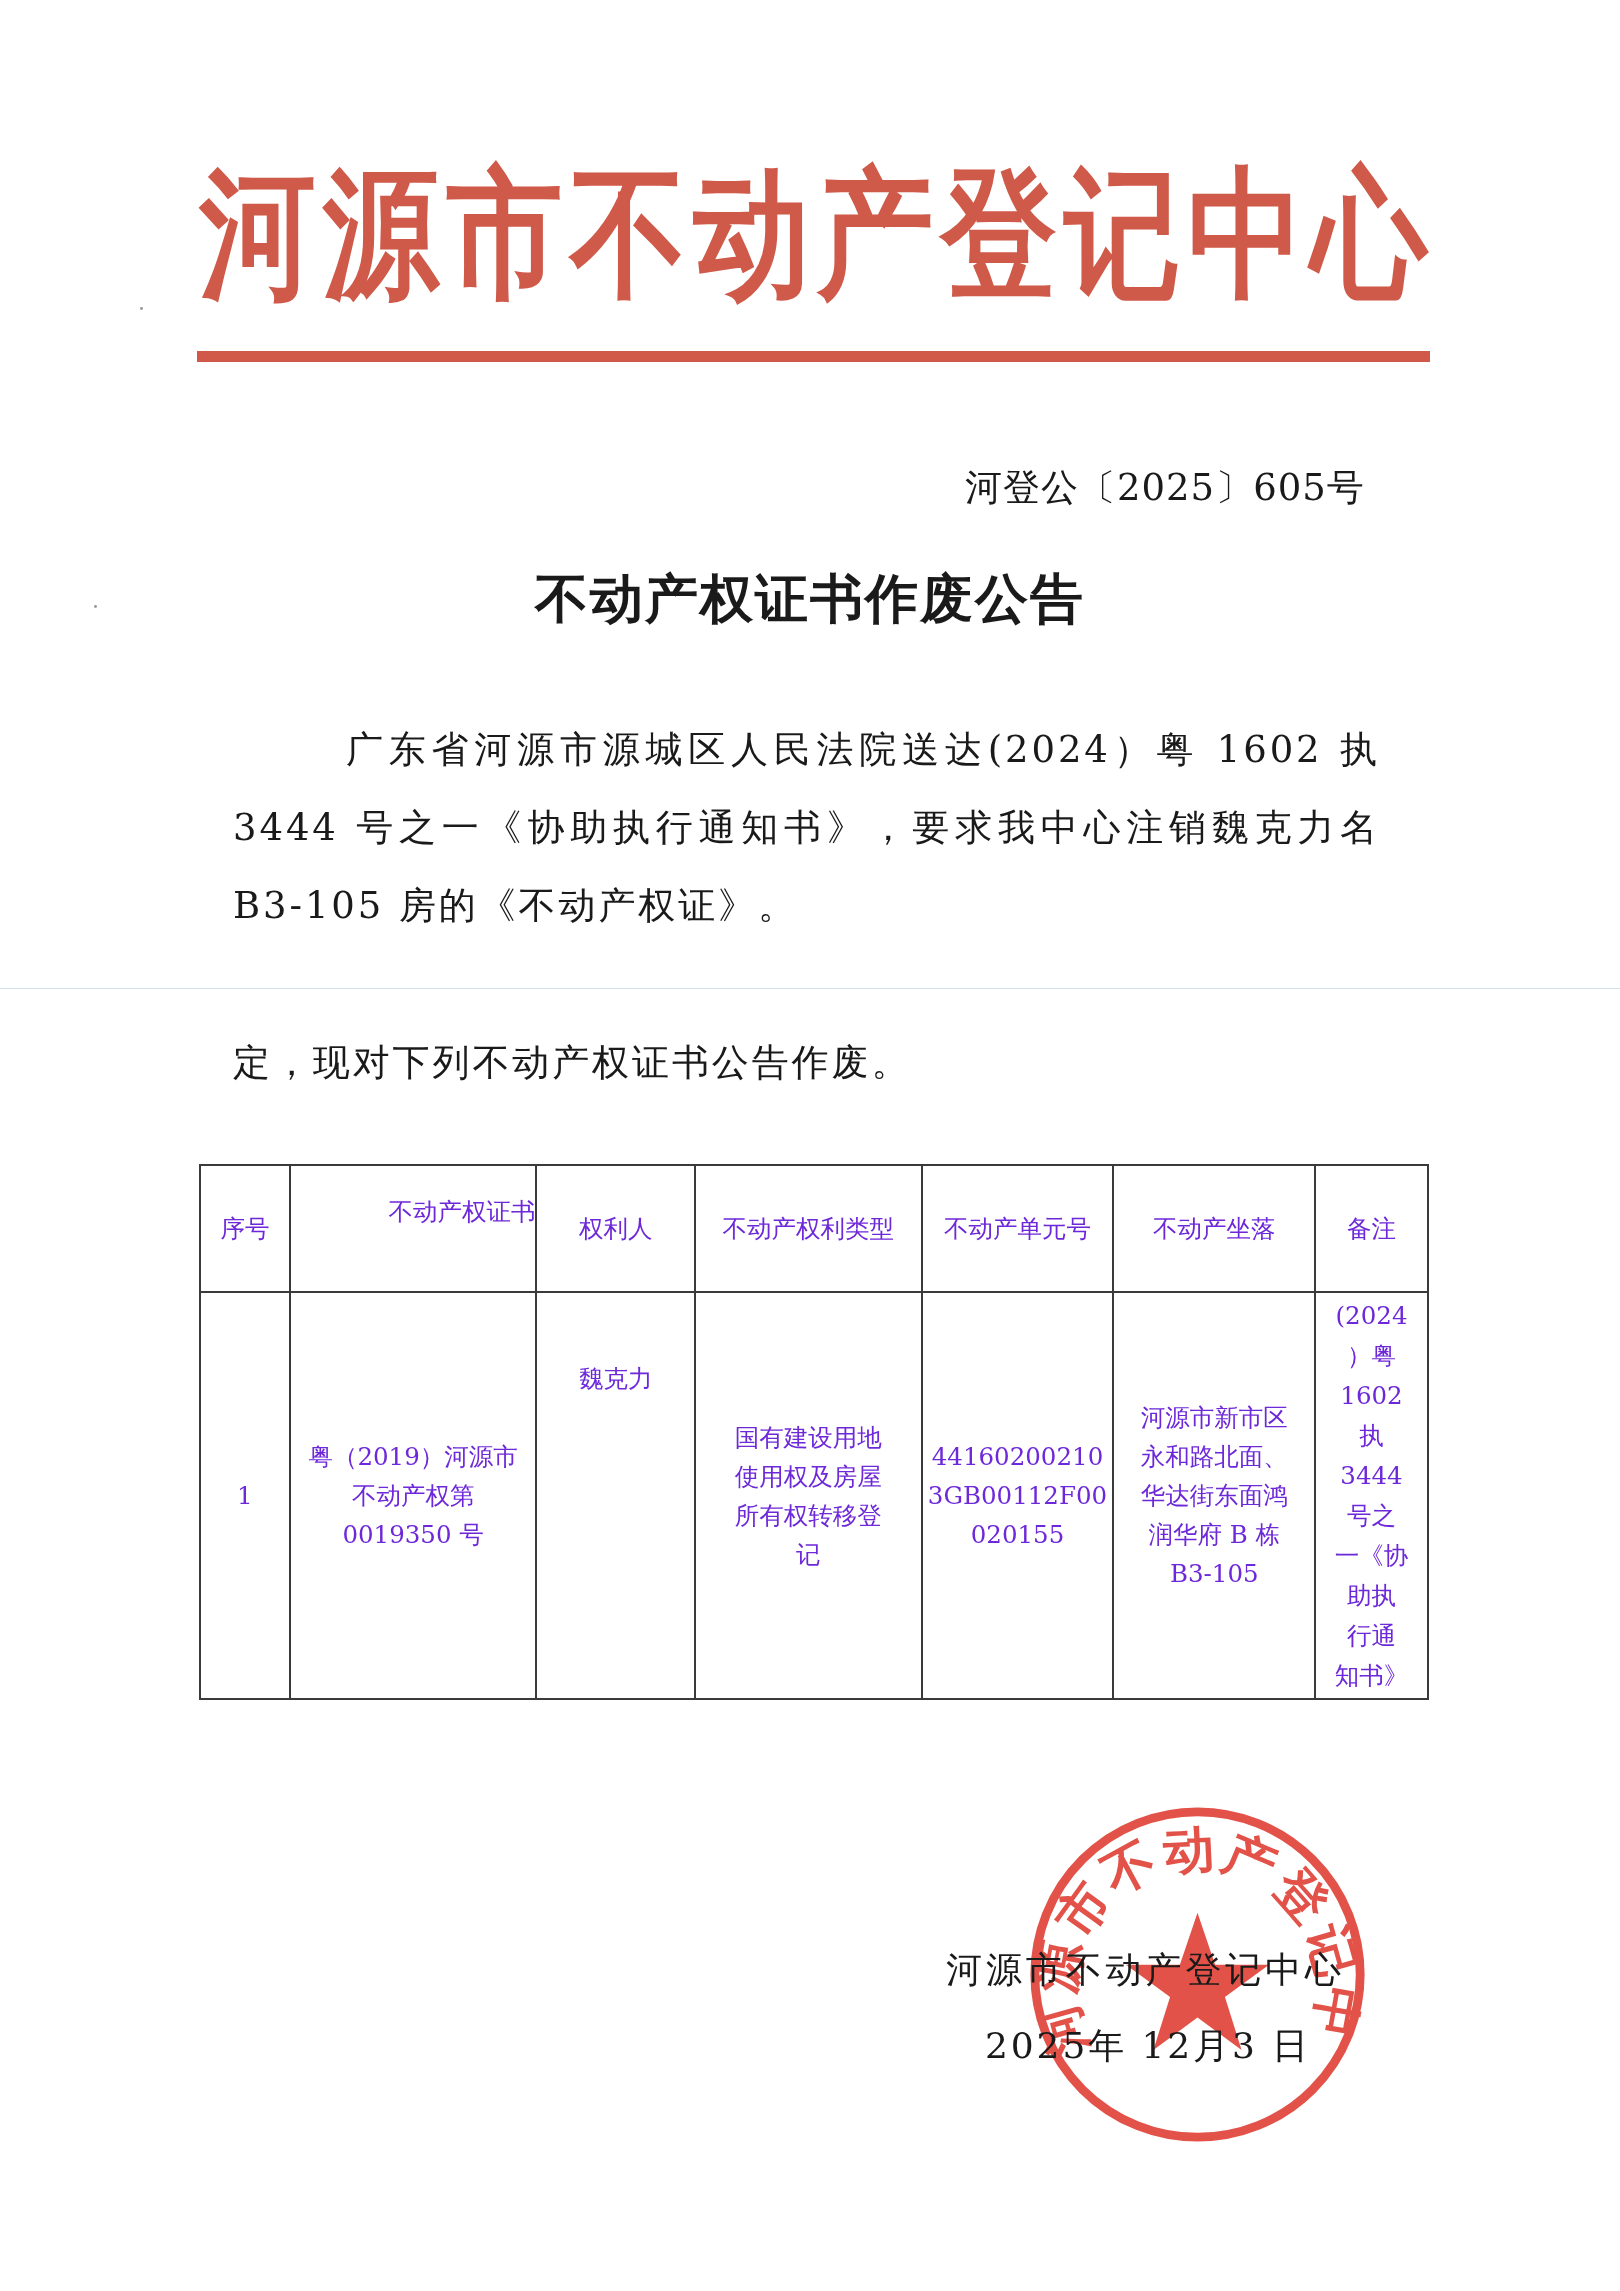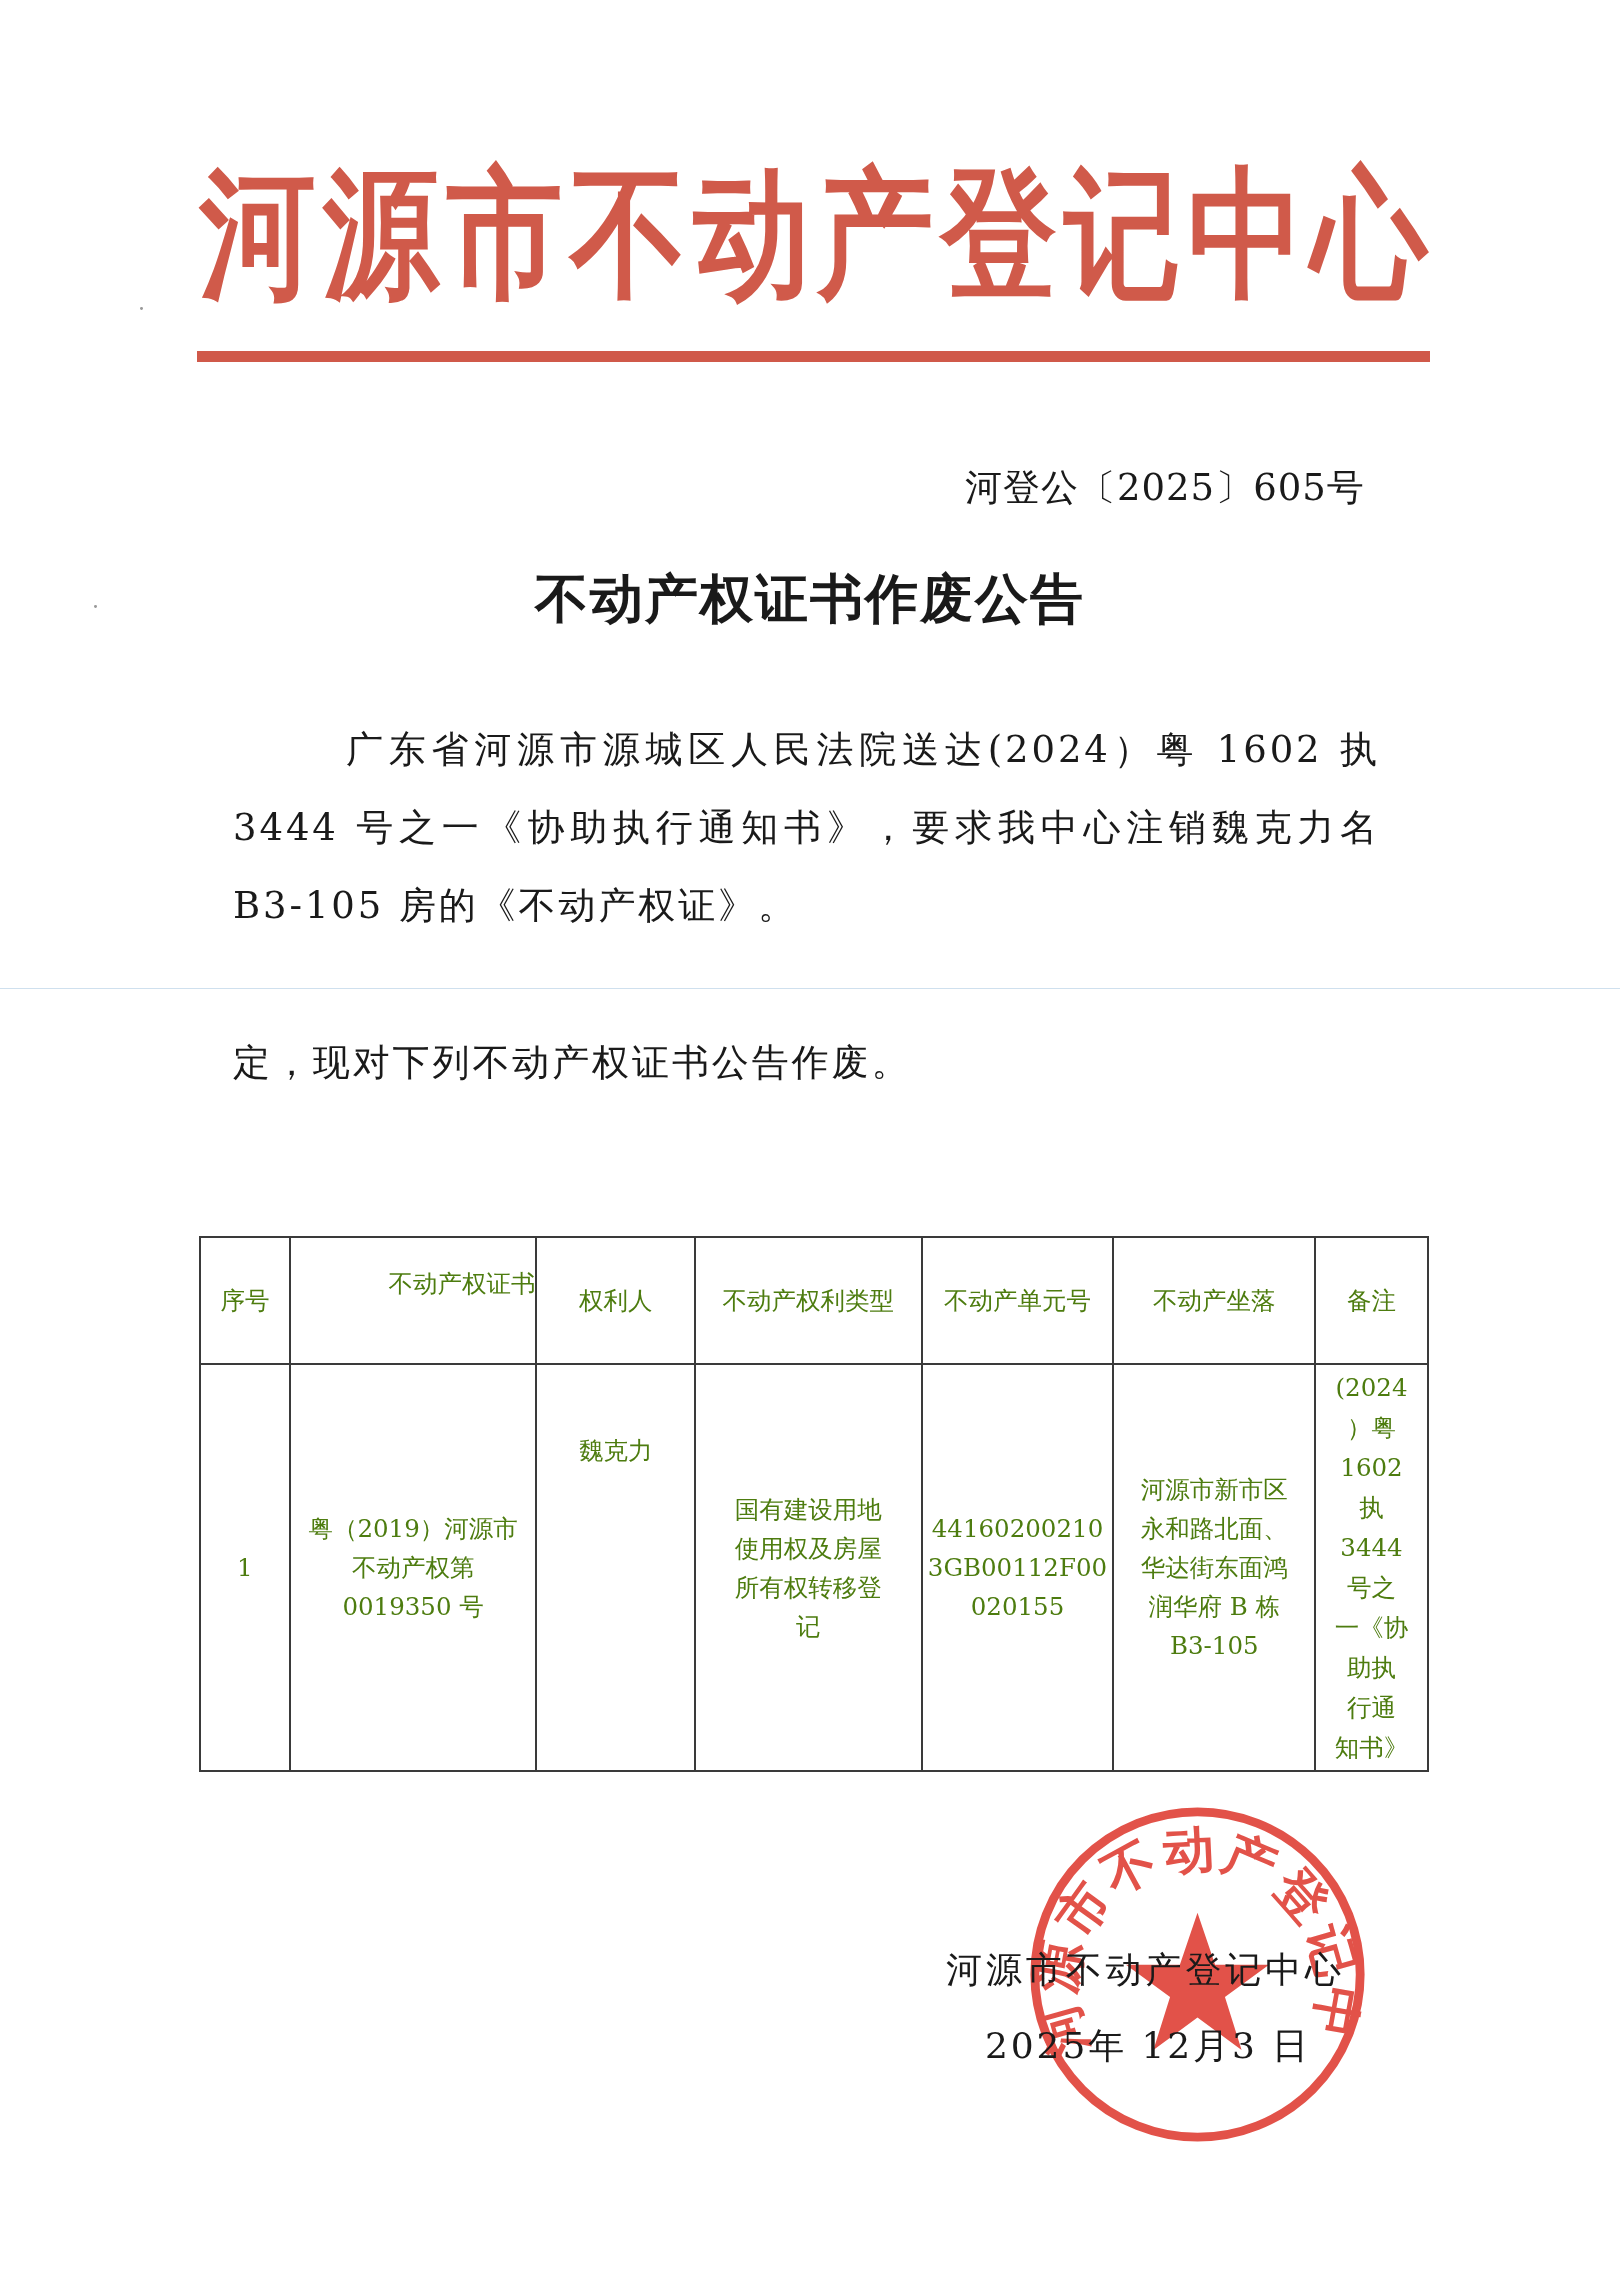--- a/index.html
+++ b/index.html
@@ -8,21 +8,21 @@
   .header-title span { display: inline-block; width: 123px; text-align: center; }
   .red-rule { position: absolute; left: 197px; top: 351px; width: 1233px; height: 10.8px; background: #d0594a; }
   .doc-number { position: absolute; left: 965px; top: 436px; font-size: 37px; letter-spacing: 1px; margin-top: 27px; }
   .notice-title { position: absolute; left: 0; width: 1620px; top: 564px; text-align: center; font-size: 53px; font-weight: bold; letter-spacing: 2px; }
   .para { position: absolute; left: 233px; width: 1147px; font-size: 37px; line-height: 78px; text-align: justify; text-align-last: justify; letter-spacing: 2.9px; }
   .para .line { display: block; text-align: justify; text-align-last: justify; }
   .para .line.last { text-align-last: left; }
   .p1 { top: 711px; }
   .p2 { top: 1024px; }
   .scan-line { position: absolute; left: 0; top: 988px; width: 1620px; height: 1px; background: #cfe0ee; }
-  table.grid { position: absolute; left: 199px; top: 1236px; width: 1230px; border-collapse: collapse; font-size: 24.5px; color: #4d7c0f; }
+  table.grid { position: absolute; left: 199px; top: 1164px; width: 1230px; border-collapse: collapse; font-size: 24.5px; color: #6d28d9; }
   table.grid td, table.grid th { border: 2px solid #3a3a3a; text-align: center; vertical-align: middle; font-weight: normal; padding: 0; line-height: 39px; }
   table.grid thead tr { height: 127px; }
   table.grid tbody tr { height: 407px; }
   .cell-narrow { padding: 0 5.9px !important; }
   .sign-org { position: absolute; left: 946px; top: 1946px; font-size: 36px; letter-spacing: 3.9px; z-index: 3; }
   .sign-date { position: absolute; left: 985px; top: 2022px; font-size: 36px; letter-spacing: 2.9px; z-index: 3; }
   .seal { position: absolute; left: 1026px; top: 1803px; width: 343px; height: 343px; z-index: 2; opacity: 0.92; }
   .dot { position: absolute; width: 2.9px; height: 2.9px; background: #999; border-radius: 50%; }
 </style>
 </head>

